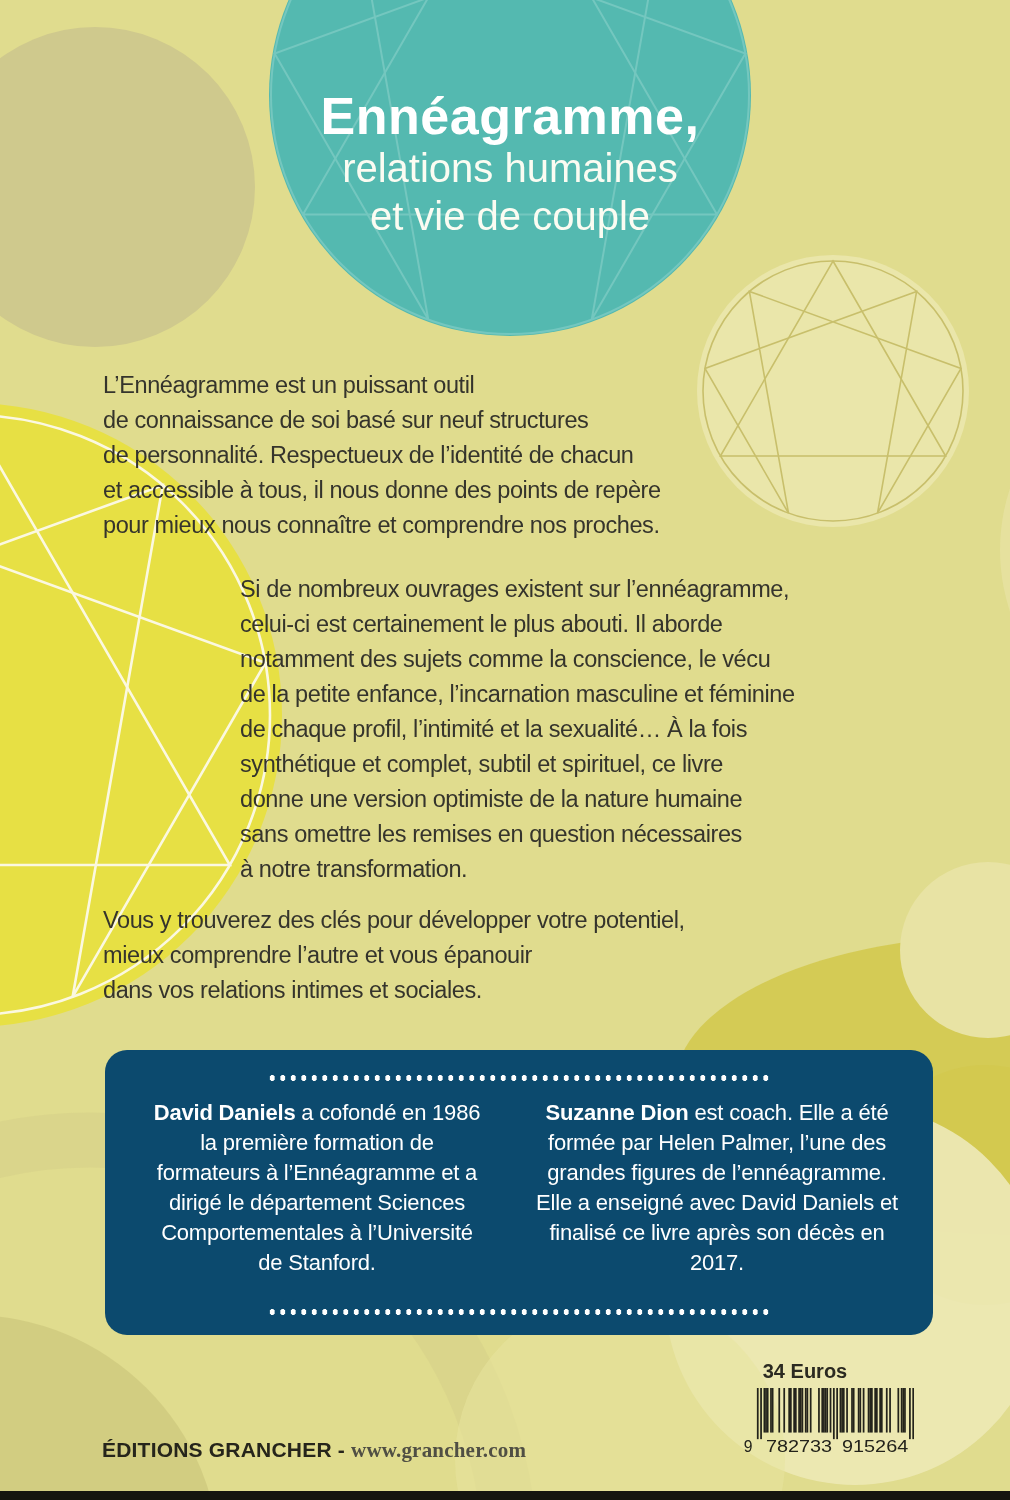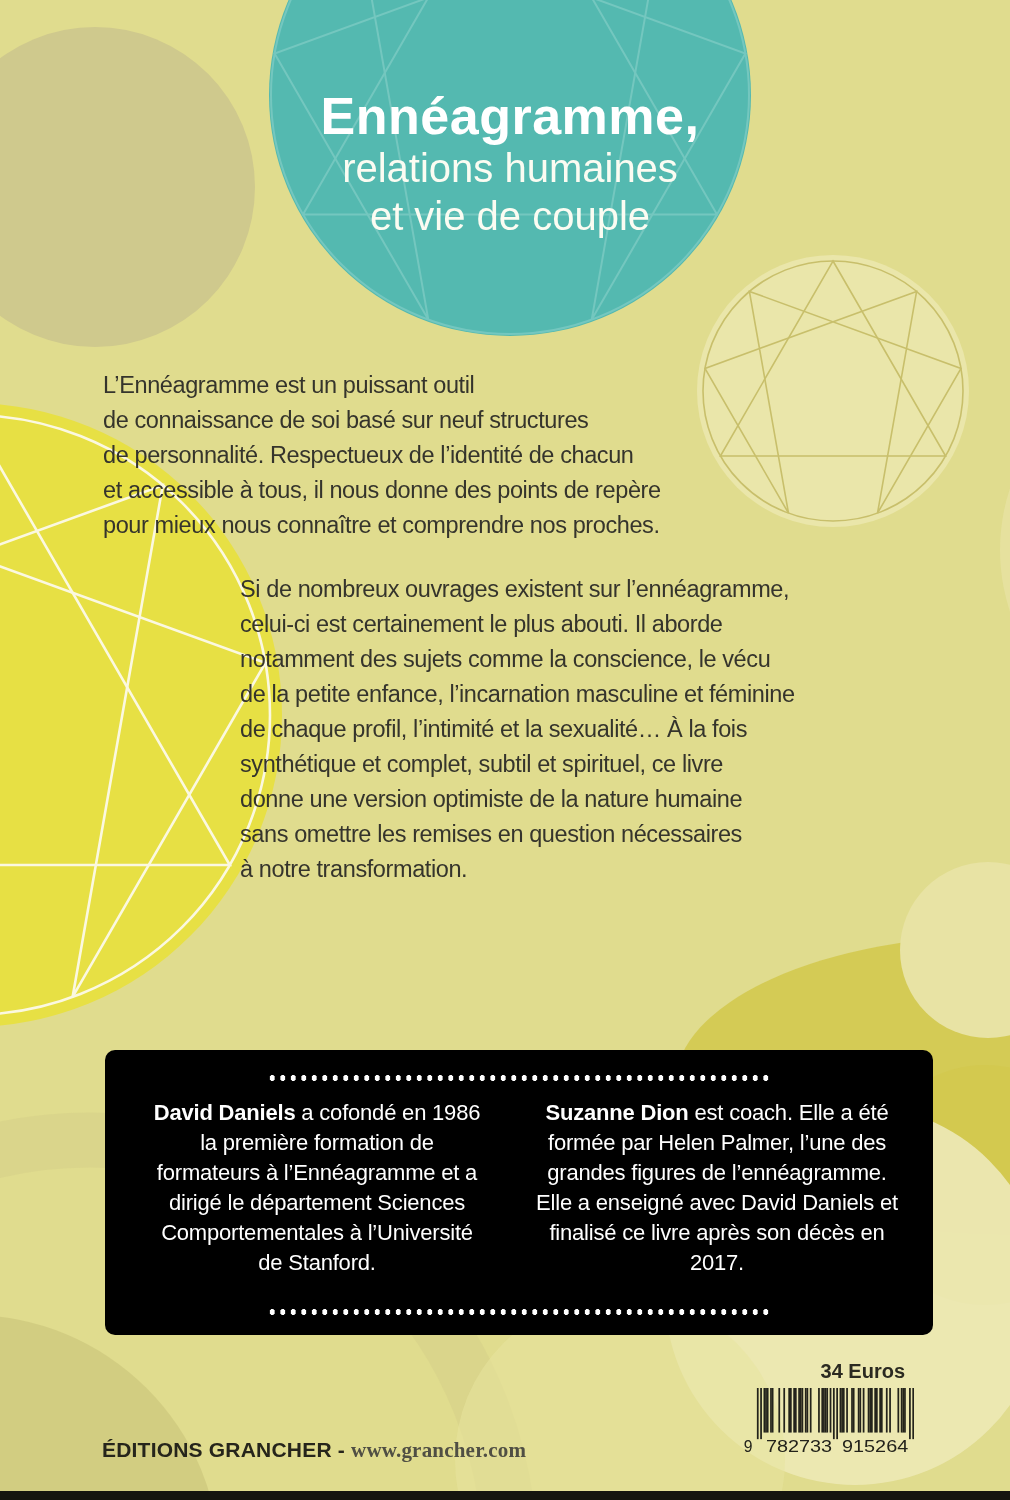--- a/index.html
+++ b/index.html
@@ -5,31 +5,31 @@
   html,body{margin:0;padding:0;background:#9a9a8a;}
   #page{position:relative;width:1010px;height:1500px;overflow:hidden;
         background:#e0dc8e;font-family:"Liberation Sans",sans-serif;}
   #bg{position:absolute;left:0;top:0;width:1010px;height:1500px;}
   .abs{position:absolute;}
   .body-text{font-size:23.5px;line-height:35px;color:#35342c;letter-spacing:-0.4px;
              white-space:pre-line;}
   .title-wrap{left:235px;top:88px;width:550px;text-align:center;color:#ffffff;}
   .title-l1{font-size:52px;line-height:56px;font-weight:700;letter-spacing:0.5px;}
   .title-l2{font-size:40px;line-height:48px;font-weight:400;color:#fbfcf2;}
-  .teal-box{left:105px;top:1050px;width:828px;height:285px;border-radius:10px;
-            background:#000000;}
+  .teal-box{left:105px;top:1050px;width:828px;height:285px;border-radius:22px;
+            background:#0c4a6e;}
   .dot-row{position:absolute;left:162px;width:505px;height:8px;
            background-image:radial-gradient(ellipse 2.6px 3.2px at 50% 50%,#ffffff 99%,transparent 100%);
            background-size:10.5px 8px;background-repeat:repeat-x;}
   .bio{position:absolute;top:48px;font-size:22px;line-height:30px;color:#ffffff;
        letter-spacing:-0.2px;}
   .bio b{font-weight:700;}
   .bio-left{left:42px;width:340px;text-align:center;}
   .bio-right{left:428px;width:368px;text-align:center;}
-  .price{left:705px;top:1360px;width:200px;text-align:right;font-size:20px;
+  .price{left:705px;top:1360px;width:200px;text-align:center;font-size:20px;
          font-weight:700;color:#2b2a21;}
   .publisher{left:102px;top:1438px;font-size:21px;font-weight:700;letter-spacing:0.2px;}
   .pub-name{color:#26251b;margin-top:16px;}
   .pub-site{color:#504f44;font-family:Liberation Serif, serif;}
   .bottom-bar{left:0;bottom:0;width:1010px;height:9px;background:#15150f;}
 </style>
 </head>
 <body>
 
 <div id="page">
@@ -86,20 +86,23 @@
 pour mieux nous connaître et comprendre nos proches.</div>
   <div class="abs body-text" style="left:240px;top:572px;width:668px;">Si de nombreux ouvrages existent sur l’ennéagramme,
 celui-ci est certainement le plus abouti. Il aborde
 notamment des sujets comme la conscience, le vécu
 de la petite enfance, l’incarnation masculine et féminine
 de chaque profil, l’intimité et la sexualité… À la fois
 synthétique et complet, subtil et spirituel, ce livre
 donne une version optimiste de la nature humaine
 sans omettre les remises en question nécessaires
 à notre transformation.</div>
+  <div class="abs body-text" style="left:103px;top:903px;width:660px;text-align:left;">Vous y trouverez des clés pour développer votre potentiel,
+mieux comprendre l’autre et vous épanouir
+dans vos relations intimes et sociales.</div>
 
   <div class="abs teal-box">
     <div class="dot-row" style="top:24px;"></div>
     <div class="bio bio-left">
       <b>David Daniels</b><span> a cofondé en 1986 la première formation de formateurs à l’Ennéagramme et a dirigé le département Sciences Comportementales à l’Université de Stanford.</span>
     </div>
     <div class="bio bio-right">
       <b>Suzanne Dion</b><span> est coach. Elle a été formée par Helen Palmer, l’une des grandes figures de l’ennéagramme. Elle a enseigné avec David Daniels et finalisé ce livre après son décès en 2017.</span>
     </div>
     <div class="dot-row" style="top:258px;"></div>

